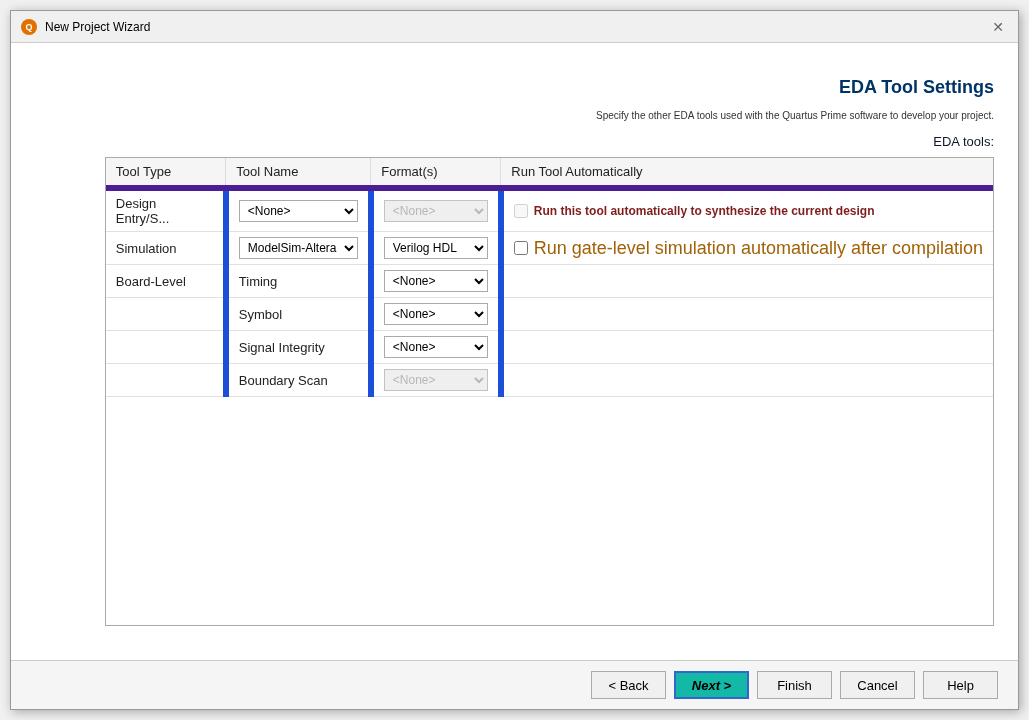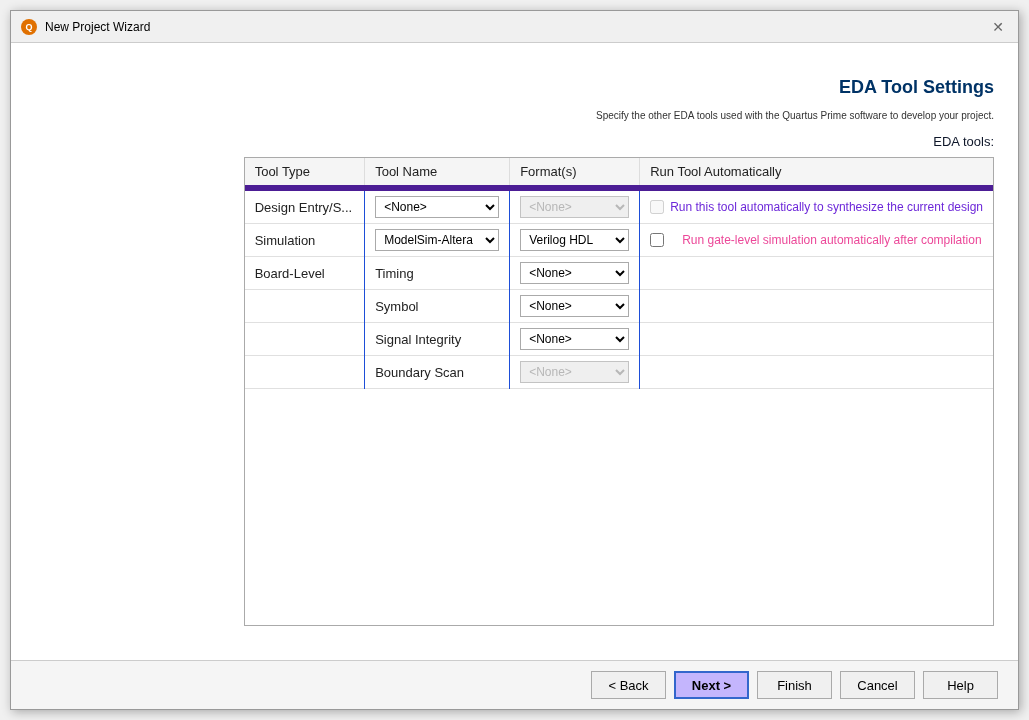--- a/index.html
+++ b/index.html
@@ -114,21 +114,21 @@
       font-weight: normal;
       color: #222;
     }
     table thead th:last-child { border-right: none; }
     table tbody tr {
       border-bottom: 1px solid #e0e0e0;
     }
     table tbody tr:last-child { border-bottom: none; }
     table tbody td {
       padding: 5px 10px;
-      border-right: 1px solid #1d4ed8;
+      border-right: 6px solid #1d4ed8;
       vertical-align: middle;
       color: #222;
     }
     table tbody td:last-child { border-right: none; }
     .td-tool-type { width: 120px; color: #222; }
     .td-tool-name { width: 145px; }
     .td-formats { width: 130px; }
     select.inline-select {
       width: 100%;
       padding: 2px 4px;
@@ -147,27 +147,27 @@
       display: flex;
       align-items: center;
       gap: 6px;
     }
     .run-auto-cell input[type=checkbox] {
       width: 14px;
       height: 14px;
       cursor: pointer;
     }
     .run-auto-label-disabled {
-      color: #6d28d9;
+      color: #7f1d1d;
       font-size: 12px;
+      font-weight: bold;
     }
     .run-auto-label {
-      color: #ec4899;
-      font-size: 12px;
-      margin-left: 12px;
+      color: #a16207;
+      font-size: 18px;
     }
     .empty-rows td {
       height: 100px;
       border: none;
     }
     .footer {
       border-top: 1px solid #ccc;
       padding: 10px 20px;
       display: flex;
       align-items: flex-end;
@@ -182,24 +182,25 @@
       font-size: 13px;
       cursor: pointer;
       border: 1px solid #aaa;
       background: #f0f0f0;
       color: #000;
       display: flex;
       align-items: center;
       justify-content: center;
     }
     .footer-btn.primary {
-      background: #c4b5fd;
+      background: #14b8a6;
       border: 2px solid #3366cc;
       font-weight: bold;
       color: #000;
+      font-style: italic;
     }
   </style>
 </head>
 <body>
 
 <div class="dialog">
 
   <div class="title-bar">
     <div class="title-bar-left">
       <div class="title-bar-icon">Q</div>

